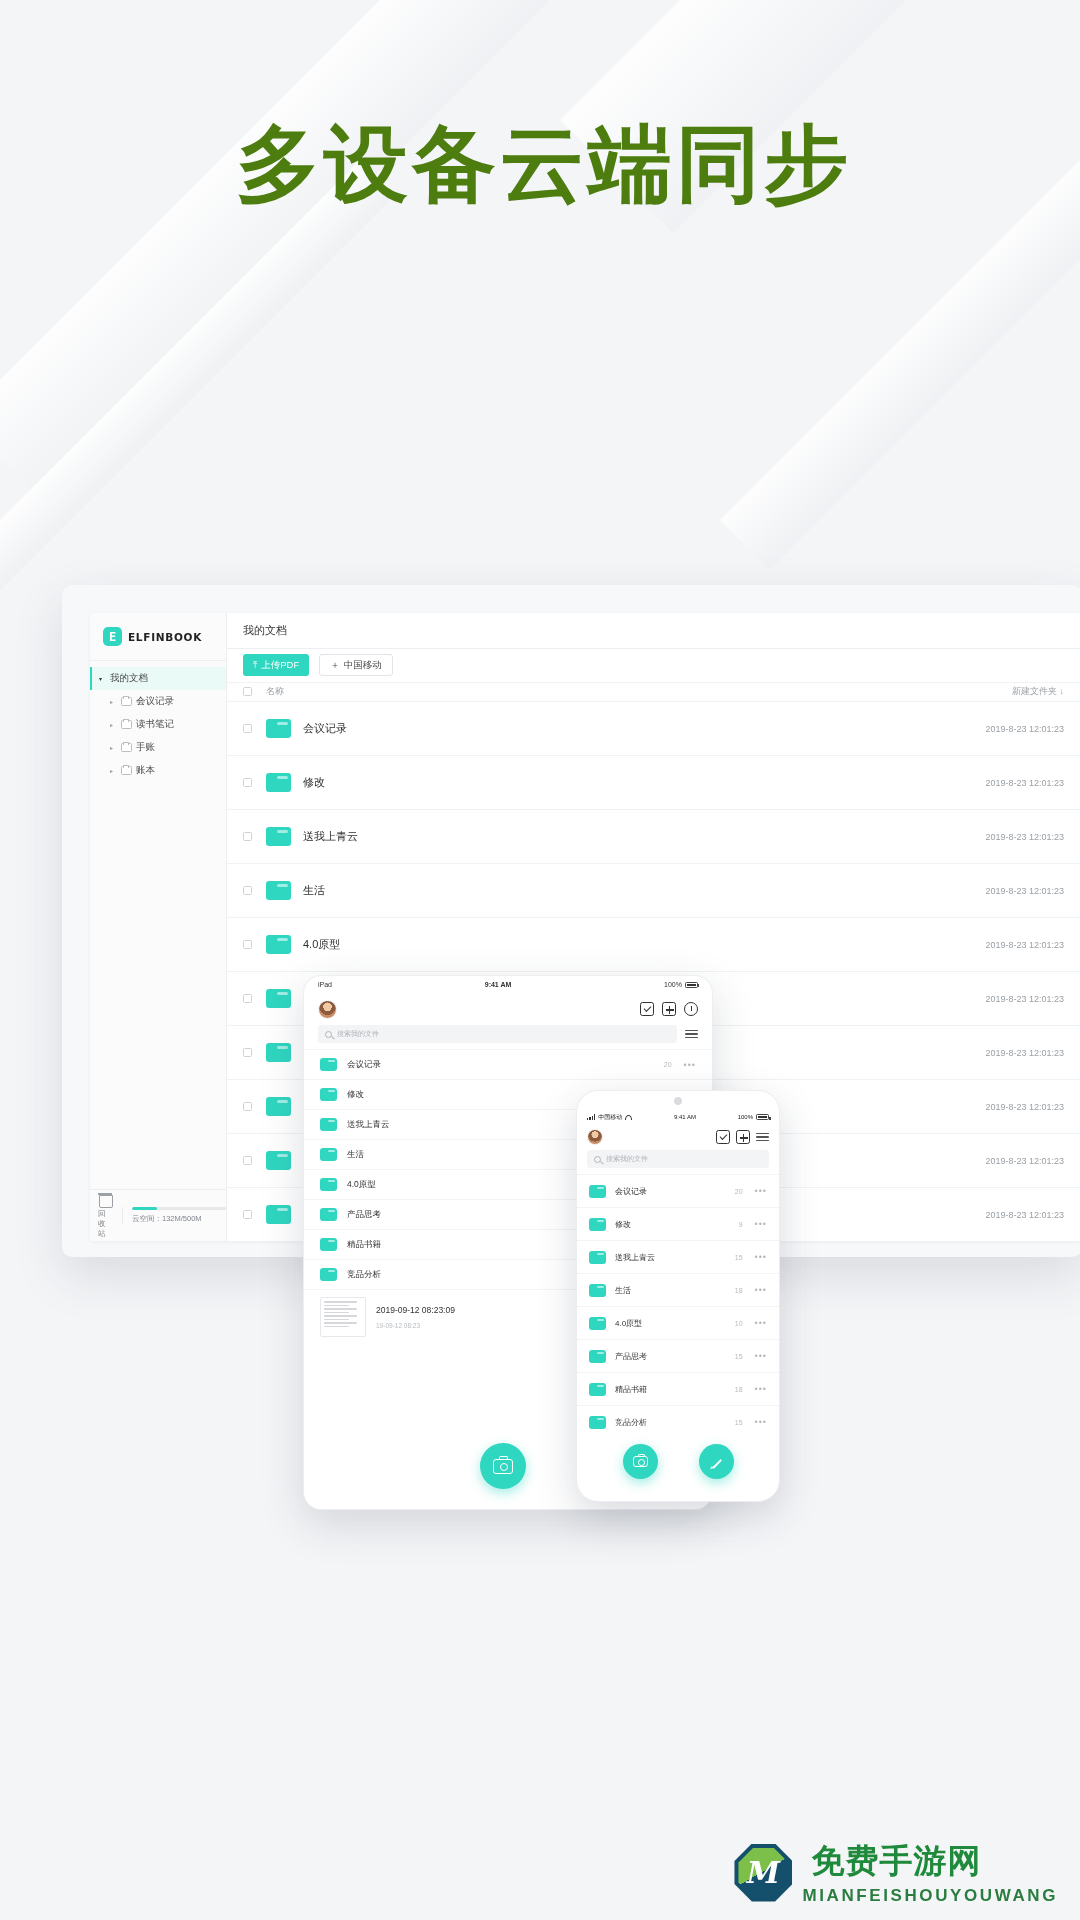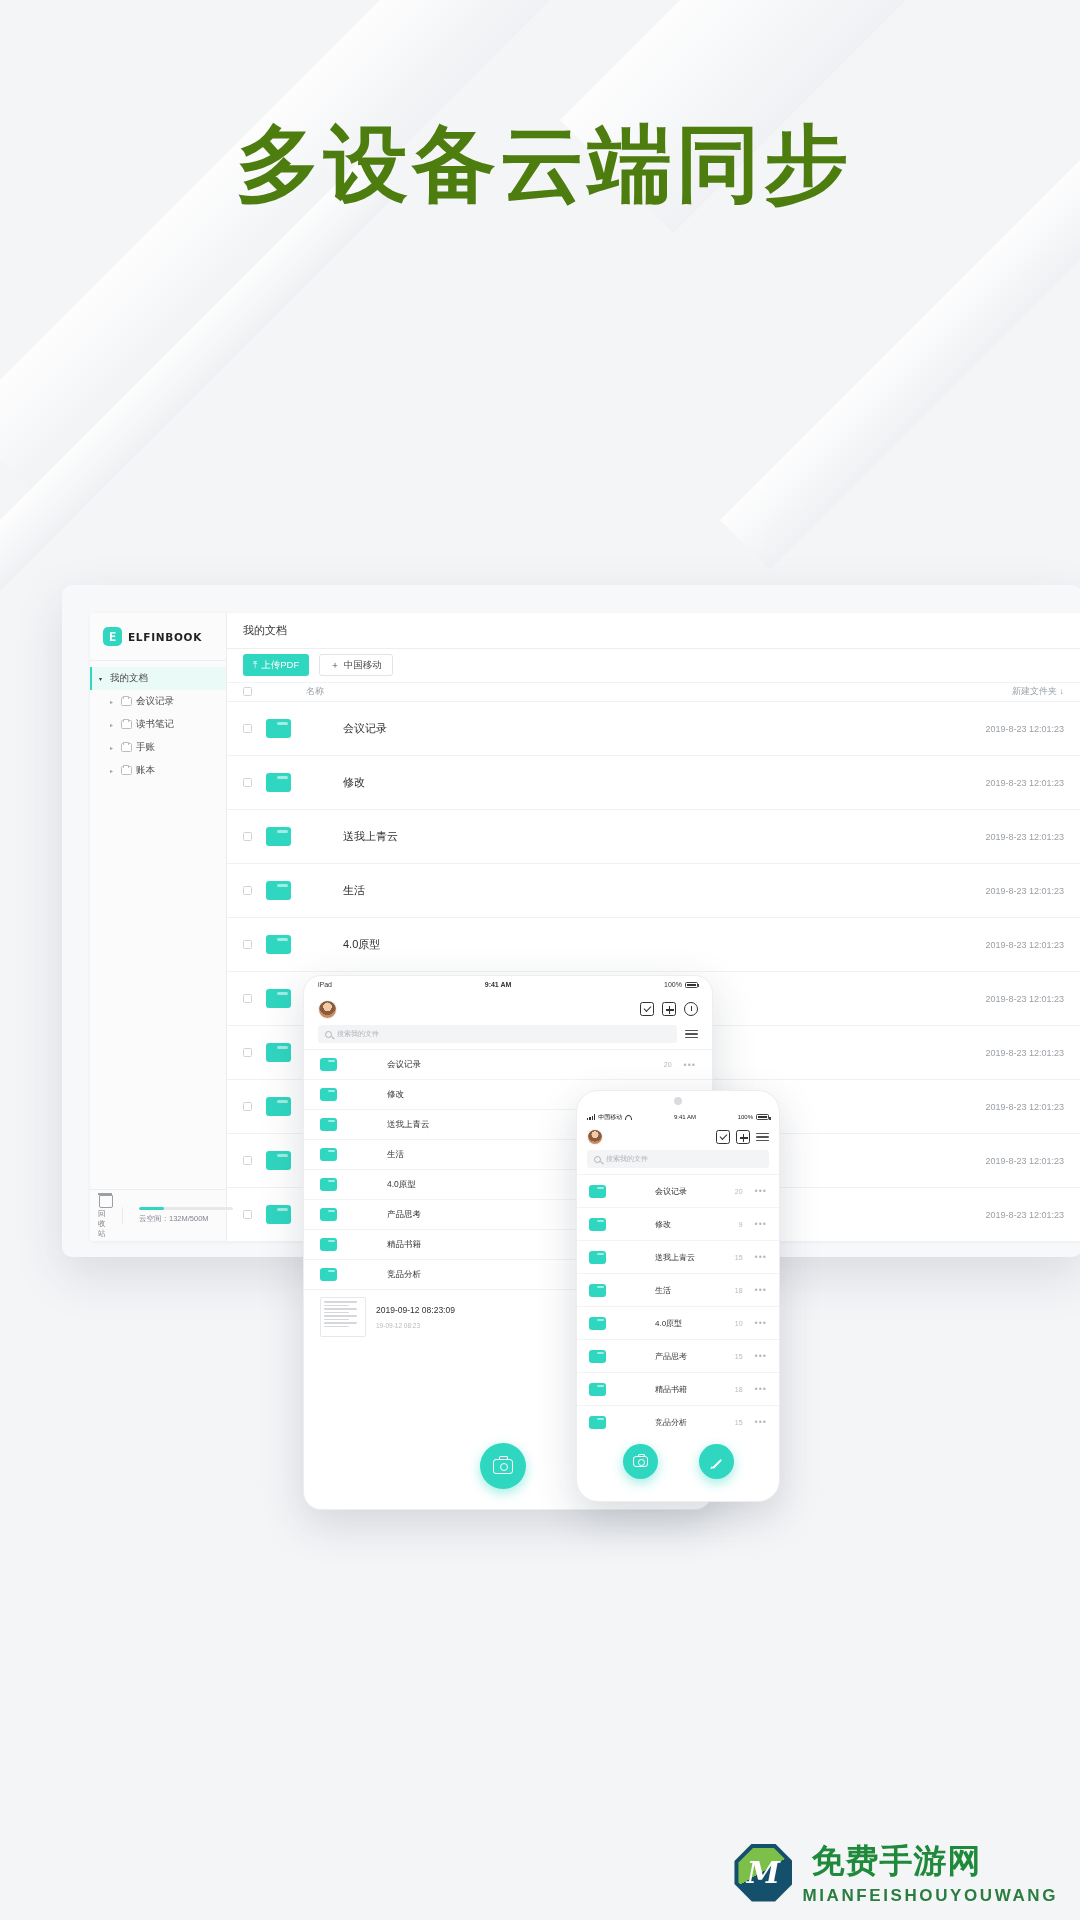--- a/index.html
+++ b/index.html
@@ -106,21 +106,21 @@
   #sidebar-footer {
     height: 52px; display: flex; align-items: center; gap: 10px;
     padding: 0 8px; border-top: 1px solid #eceef1;
   }
   .trash-box { display:flex; flex-direction:column; align-items:center; gap:2px; }
   .trash-icon { width: 14px; height: 15px; position: relative; }
   .trash-icon:before{content:"";position:absolute;left:1px;top:3px;width:12px;height:11px;
     border:1px solid #9aa0a6;border-radius:0 0 2px 2px;}
   .trash-icon:after{content:"";position:absolute;left:0;top:1px;width:14px;height:1.5px;background:#9aa0a6;}
   .trash-label { font-size: 7.5px; color: #7d8186; }
-  #storage { flex:1; display:flex; flex-direction:column; gap:4px; border-left:1px solid #e8eaed; padding-left:16px;}
+  #storage { flex:1; display:flex; flex-direction:column; gap:4px; border-left:1px solid #e8eaed; padding-left:9px;}
   #storage .bar { width: 94px; height: 3px; background: #e6e8ea; border-radius: 2px; overflow: hidden; }
   #storage .bar > i { display: block; height: 100%; width: 27%; background: #2fd6c0; border-radius: 2px; }
   #storage .label { font-size: 7.5px; color: #80858b; white-space: nowrap; }
 
   
   #app-main { flex: 1; display: flex; flex-direction: column; min-width: 0; }
   #main-header {
     height: 48px; display: flex; align-items: center; padding-left: 16px;
     border-bottom: 1px solid #eceef1; font-size: 11px; color: #333;
   }
@@ -145,21 +145,21 @@
     background: #fff; flex: none; margin-right: 14px;
   }
   .folder-ico {
     width: 25px; height: 19px; border-radius: 3px; background: #2fd6c0;
     position: relative; flex: none; margin-right: 12px;
   }
   .folder-ico:after{
     content:""; position:absolute; right:3px; top:3px; width:11px; height:3px;
     border-radius:2px; background: rgba(255,255,255,.55);
   }
-  .fname { flex: 1; min-width: 0; overflow: hidden; white-space: nowrap; margin-left: 40px; }
+  .fname { flex: 1; min-width: 0; overflow: hidden; white-space: nowrap; }
   .fdate { font-size: 9px; color: #9aa0a6; white-space: nowrap; }
   #list-head .fdate { color: #9aa0a6; }
 
   
   #tablet {
     position: absolute;
     left: 303px; top: 975px;
     width: 410px; height: 535px;
     background: #ffffff;
     border-radius: 18px;

